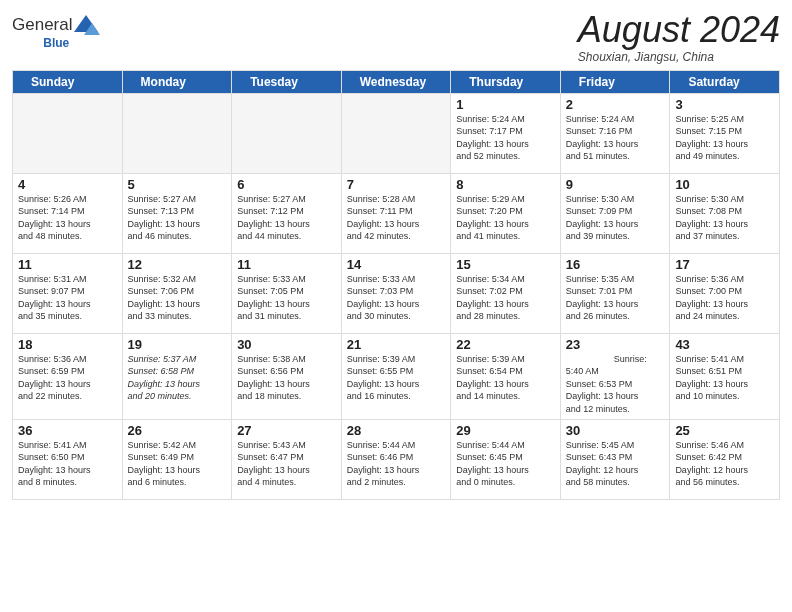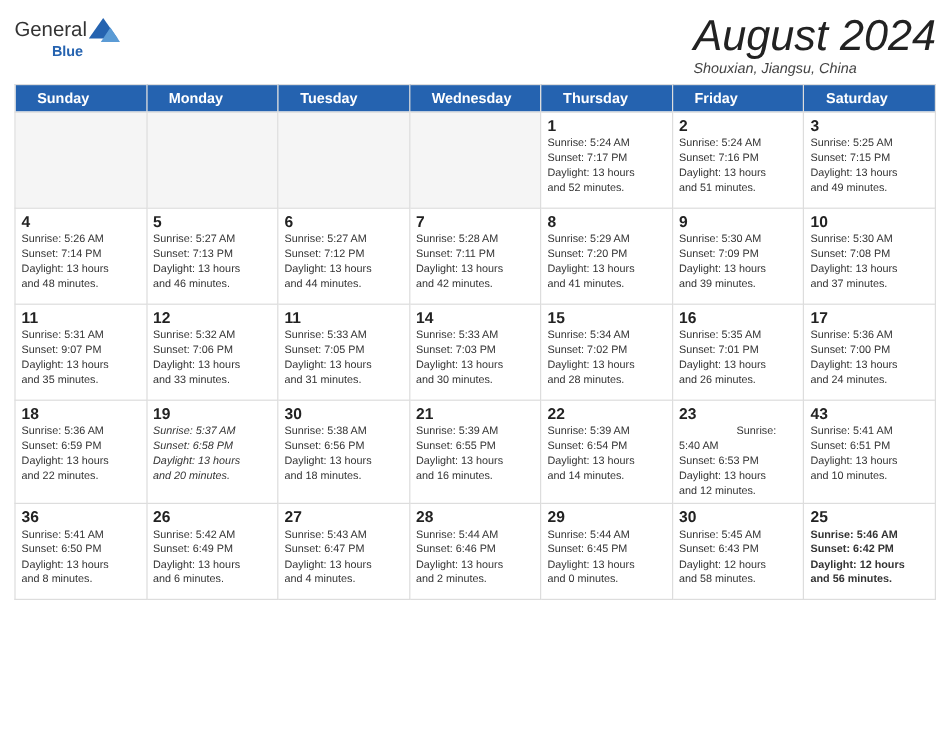--- a/index.html
+++ b/index.html
@@ -240,20 +240,20 @@
 Daylight: 13 hours
 and 2 minutes.</span></td>
           <td><span class="day-number">29</span><span class="day-info" style="white-space: pre-line;">Sunrise: 5:44 AM
 Sunset: 6:45 PM
 Daylight: 13 hours
 and 0 minutes.</span></td>
           <td><span class="day-number">30</span><span class="day-info" style="white-space: pre-line;">Sunrise: 5:45 AM
 Sunset: 6:43 PM
 Daylight: 12 hours
 and 58 minutes.</span></td>
-          <td><span class="day-number">25</span><span class="day-info" style="white-space: pre-line; font-weight: bold;">Sunrise: 5:46 AM
+          <td><span class="day-number">25</span><span class="day-info" style="white-space: pre-line;">Sunrise: 5:46 AM
 Sunset: 6:42 PM
 Daylight: 12 hours
 and 56 minutes.</span></td>
         </tr>
       </tbody>
   </table>
 </div>
 
 </body></html>

